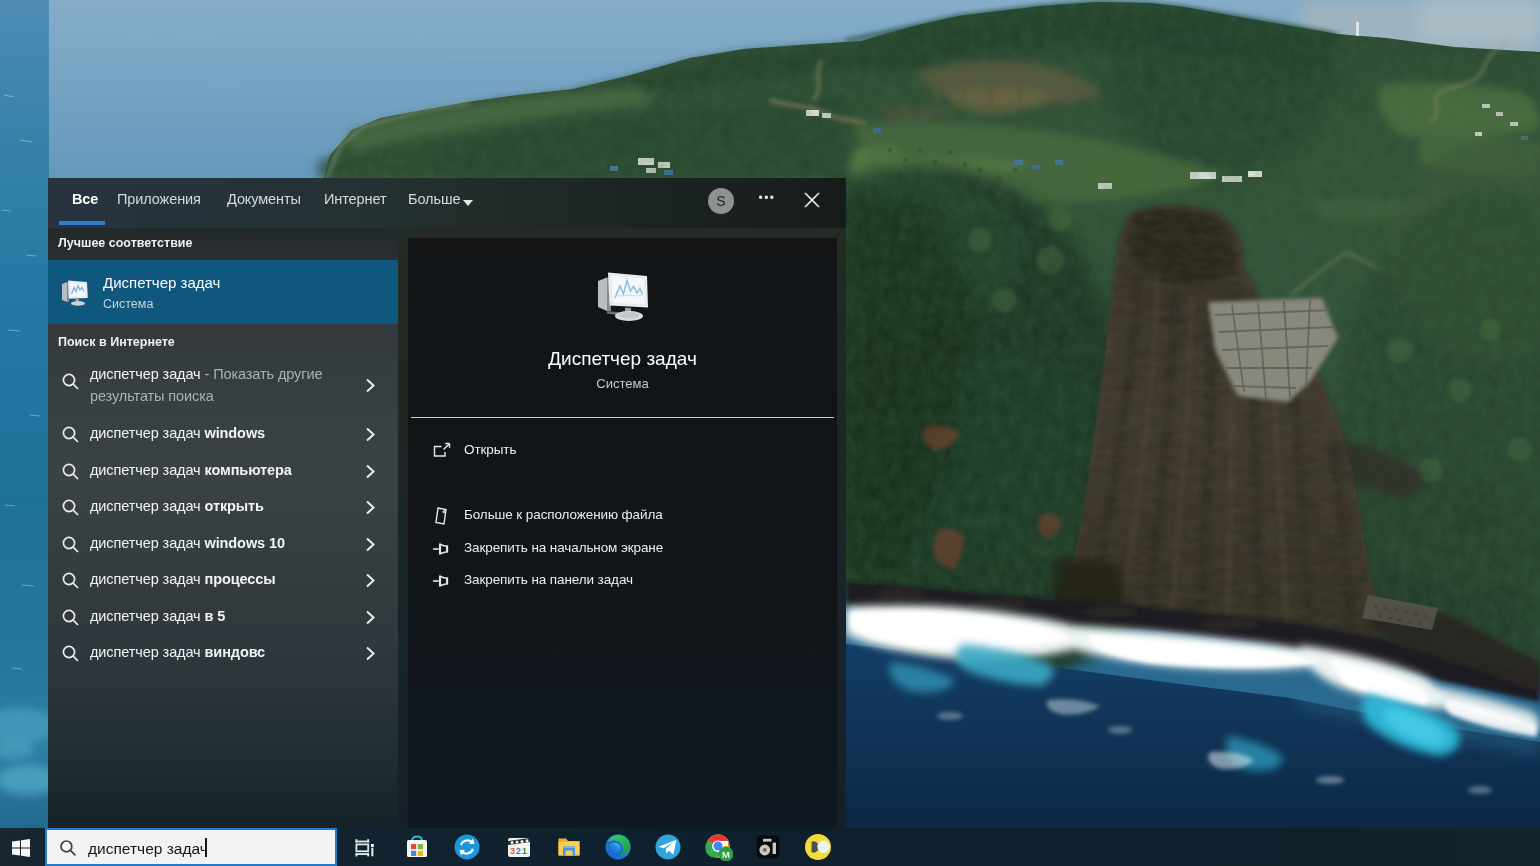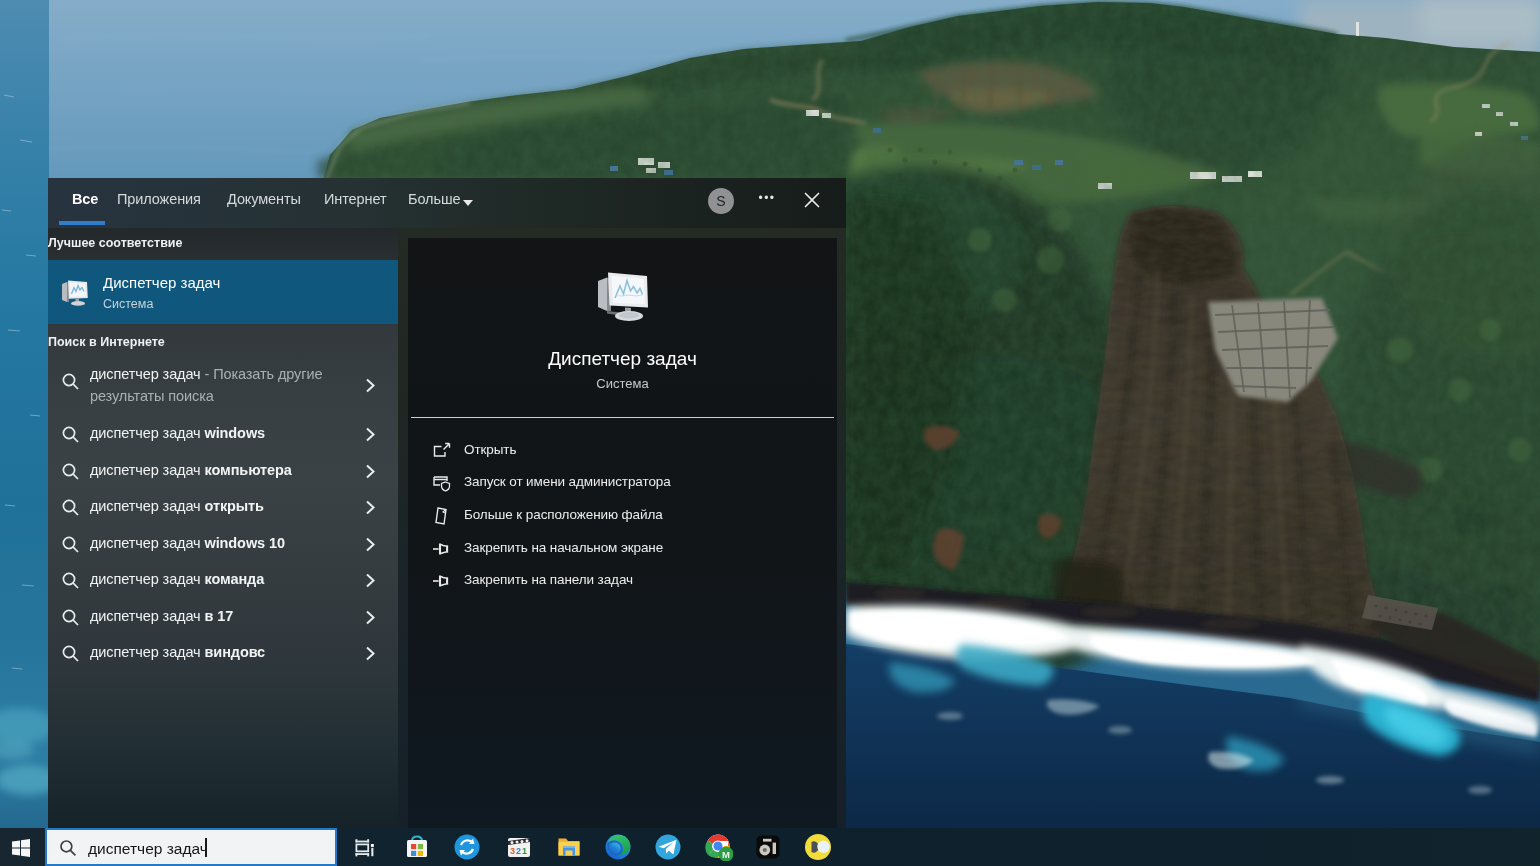--- a/index.html
+++ b/index.html
@@ -14,21 +14,21 @@
 .tab { position:absolute; top:13px; font-size:14.5px; letter-spacing:-0.1px; color:#d5dadd; white-space:nowrap; }
 #tabAll { font-weight:bold; color:#fff; }
 #tabUnd { position:absolute; left:11px; top:43px; width:46px; height:4px; background:#2e7ecb; }
 #avatarS { position:absolute; left:660px; top:10px; width:26px; height:26px; border-radius:50%;
   background:#909192; color:#1f2123; font-size:14px; text-align:center; line-height:26px; }
 #dots3 { position:absolute; left:705px; top:13px; width:28px; color:#e4e4e4; font-size:12px;
   letter-spacing:1.5px; text-align:center; }
 #leftcol { position:absolute; left:0; top:50px; width:350px; height:600px;
   background:linear-gradient(180deg,#23282b 0%, #2f3538 10%, #383f42 28%, #3b4245 42%,
    #353c40 58%, #2d363b 74%, #1f2d32 89%, #152329 100%); }
-.sechead { position:absolute; left:0; font-size:12.5px; font-weight:bold; color:#eef1f2; }
+.sechead { position:absolute; left:10px; font-size:12.5px; font-weight:bold; color:#eef1f2; }
 #selrow { position:absolute; left:0; top:32px; width:350px; height:64px; background:#0f577c; }
 #selrow .t1 { position:absolute; left:55px; top:14px; font-size:15px; color:#ffffff; }
 #selrow .t2 { position:absolute; left:55px; top:37px; font-size:12.5px; color:#c9d2d7; }
 .srow { position:absolute; left:0; width:350px; height:37px; }
 .srow .txt { position:absolute; left:42px; top:9px; font-size:14.5px; letter-spacing:-0.1px; color:#f2f4f4; white-space:nowrap; }
 .srow .txt b { font-weight:bold; }
 .mgl { position:absolute; left:13px; top:9px; width:19px; height:19px; }
 .chv { position:absolute; left:317px; top:11px; width:10px; height:15px; }
 .dim { color:#a9b1b5; }
 #rightpane { position:absolute; left:350px; top:50px; width:448px; height:600px;
@@ -489,31 +489,31 @@
       <span class="txt">диспетчер задач <b>windows 10</b></span>
       <svg class="chv" viewBox="0 0 10 15">
             <path d="M2,1.5 L8.5,7.5 L2,13.5" stroke="#e8ecee" stroke-width="2" fill="none"></path>
           </svg>
     </div>
     <div class="srow" style="top:334px">
       <svg class="mgl" viewBox="0 0 19 19">
             <circle cx="8" cy="8" r="5.6" stroke="#e8ecee" stroke-width="1.7" fill="none"></circle>
             <path d="M12.2,12.2 L17,17" stroke="#e8ecee" stroke-width="1.7"></path>
           </svg>
-      <span class="txt">диспетчер задач <b>команда</b></span>
+      <span class="txt">диспетчер задач <b>процессы</b></span>
       <svg class="chv" viewBox="0 0 10 15">
             <path d="M2,1.5 L8.5,7.5 L2,13.5" stroke="#e8ecee" stroke-width="2" fill="none"></path>
           </svg>
     </div>
     <div class="srow" style="top:371px">
       <svg class="mgl" viewBox="0 0 19 19">
             <circle cx="8" cy="8" r="5.6" stroke="#e8ecee" stroke-width="1.7" fill="none"></circle>
             <path d="M12.2,12.2 L17,17" stroke="#e8ecee" stroke-width="1.7"></path>
           </svg>
-      <span class="txt">диспетчер задач <b>в 17</b></span>
+      <span class="txt">диспетчер задач <b>в 5</b></span>
       <svg class="chv" viewBox="0 0 10 15">
             <path d="M2,1.5 L8.5,7.5 L2,13.5" stroke="#e8ecee" stroke-width="2" fill="none"></path>
           </svg>
     </div>
     <div class="srow" style="top:407px">
       <svg class="mgl" viewBox="0 0 19 19">
             <circle cx="8" cy="8" r="5.6" stroke="#e8ecee" stroke-width="1.7" fill="none"></circle>
             <path d="M12.2,12.2 L17,17" stroke="#e8ecee" stroke-width="1.7"></path>
           </svg>
       <span class="txt">диспетчер задач <b>виндовс</b></span>
@@ -541,27 +541,20 @@
     <div id="hsep"></div>
   </div>
 
   <div id="ac" class="abs" style="left:360px;top:60px;width:429px;height:590px">
     <div class="arow" style="top:197px">
       <svg class="aicon" viewBox="0 0 20 20">
         <path d="M9.5,5.5 L2.5,5.5 L2.5,15 L13,15 L13,11" stroke="#e9e9e9" stroke-width="1.4" fill="none"></path>
         <path d="M11.5,8.5 L17.3,2.7 M17.5,2.5 L13.2,2.5 M17.5,2.5 L17.5,6.8" stroke="#e9e9e9" stroke-width="1.4" fill="none"></path>
       </svg>
       <span class="atxt">Открыть</span>
-    </div>
-    <div class="arow" style="top:229px">
-      <svg class="aicon" viewBox="0 0 20 20">
-        <path d="M2,4 L15,4 L15,8 M2,4 L2,12 L8,12 M2,6.5 L15,6.5" stroke="#e9e9e9" stroke-width="1.4" fill="none"></path>
-        <path d="M13.5,9 L17.5,10.5 L17.5,13 Q17.5,16.5 13.5,18 Q9.5,16.5 9.5,13 L9.5,10.5 Z" stroke="#e9e9e9" stroke-width="1.3" fill="none"></path>
-      </svg>
-      <span class="atxt">Запуск от имени администратора</span>
     </div>
     <div class="arow" style="top:262px">
       <svg class="aicon" viewBox="0 0 20 20">
         <path d="M6,2 L14,3.5 L12,18 L4,16.5 Z" stroke="#e9e9e9" stroke-width="1.4" fill="none"></path>
         <path d="M14,3.5 L11,6 L12.8,7" stroke="#e9e9e9" stroke-width="1.2" fill="none"></path>
       </svg>
       <span class="atxt">Больше к расположению файла</span>
     </div>
     <div class="arow" style="top:295px">
       <svg class="aicon" viewBox="0 0 20 20">

